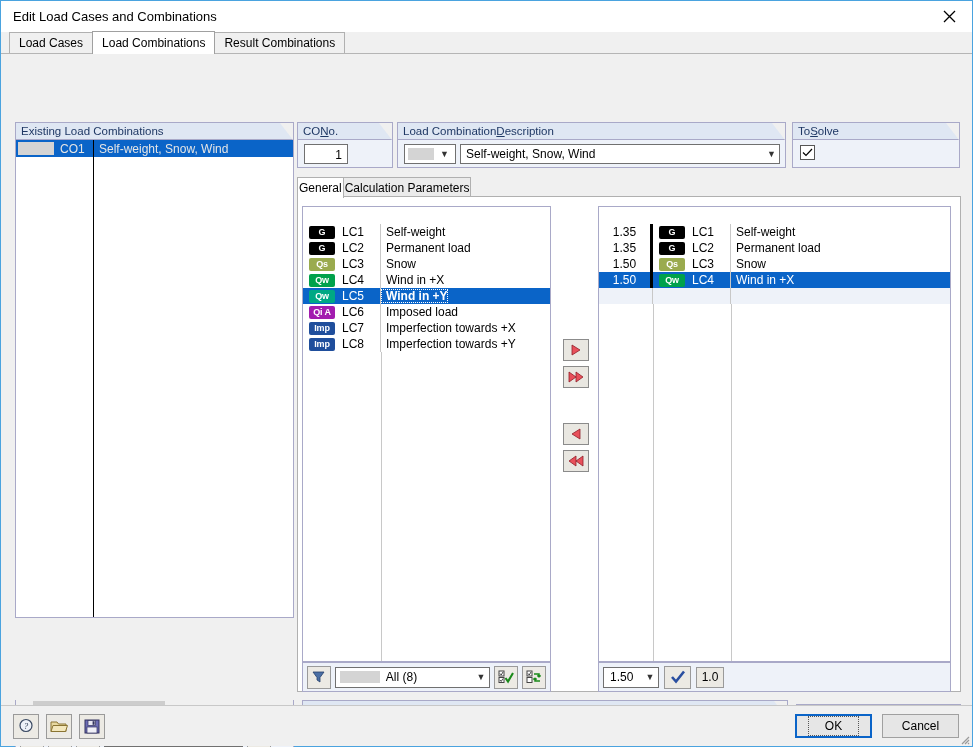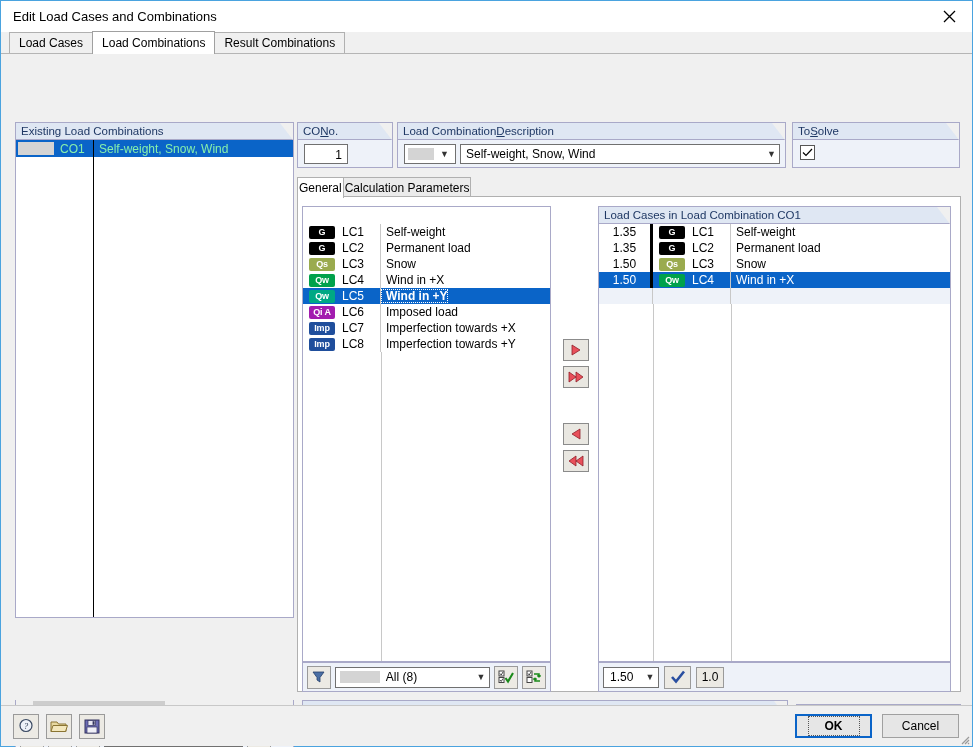--- a/index.html
+++ b/index.html
@@ -97,21 +97,21 @@
   }
   .group-body{background:#eef2f9;position:absolute;left:0;right:0;top:17px;bottom:0;}
   u{text-decoration:underline;}
   
   #lc-group{left:14px;top:68px;width:279px;height:496px;}
   .listwrap{position:absolute;left:0;right:0;top:17px;bottom:0;background:#fff;overflow:hidden;}
   .lrow{
     height:17px;display:flex;align-items:center;
     font-size:12px;box-sizing:border-box;
   }
-  .lrow.sel{background:#0a64c8;color:#86efac;}
+  .lrow.sel{background:#0a64c8;color:#e5e5e5;}
   .lc-col1{width:78px;display:flex;align-items:center;box-sizing:border-box;
            border-right:1px solid #000;height:100%;padding-left:2px;}
   .lc-col2{padding-left:5px;}
   .swatch{width:34px;height:11px;background:#d4d4d4;border:1px solid #d4d4d4;margin-right:6px;}
   .blankrow{height:17px;display:flex;}
   .blankrow .c1{width:78px;border-right:1px solid #000;height:100%;box-sizing:border-box;}
   
   .hscroll{
     position:absolute;left:14px;top:646px;width:279px;height:17px;
     background:#f0f0f0;border:1px solid #a9a9c8;border-top:none;
@@ -259,21 +259,21 @@
   .fbtn{width:26px;height:25px;border:1px solid #9a9a9a;background:#eceae4;
         display:flex;align-items:center;justify-content:center;cursor:pointer;
         margin-right:7px;box-sizing:border-box;}
   .okc{position:absolute;right:13px;display:flex;gap:10px;}
   .dlgbtn{
     width:77px;height:24px;border:1px solid #a0a0a0;background:#e6e6e6;
     display:flex;align-items:center;justify-content:center;font-size:12px;
     cursor:pointer;box-sizing:border-box;
   }
   .dlgbtn.default{border:2px solid #0a64c8;background:#e6e6e6;}
-  .dlgbtn.default span{outline:1px dotted #555;outline-offset:2px;padding:0 14px;font-weight:bold;}
+  .dlgbtn.default span{outline:1px dotted #555;outline-offset:2px;padding:0 14px;}
   .grip{position:absolute;right:2px;bottom:1px;width:12px;height:12px;}
 </style>
 </head>
 <body>
 
 <div class="win">
 
   <div class="titlebar">
     <div class="title-text">Edit Load Cases and Combinations</div>
     <div class="close-btn">
@@ -613,21 +613,20 @@
       </div>
       <div class="xbtn">
         <svg width="16" height="12" viewBox="0 0 16 12">
             <path d="M15 1 L8 6 L15 11 Z" fill="#e8505b" stroke="#8f1f2a" stroke-width=".8"></path>
             <path d="M8 1 L1 6 L8 11 Z" fill="#e8505b" stroke="#8f1f2a" stroke-width=".8"></path>
           </svg>
       </div>
     </div>
 
     <div class="group" id="rlc-group">
-      <div class="group-head">Load Cases in Load Combination CO1</div>
       <div class="lw">
         <div class="rrow">
           <div class="r-fac">1.35</div>
           <div class="r-badge">
               <span class="badge" style="background:#000000">G</span>
               <span>LC1</span>
             </div>
           <div class="r-name">Self-weight</div>
         </div>
         <div class="rrow">

